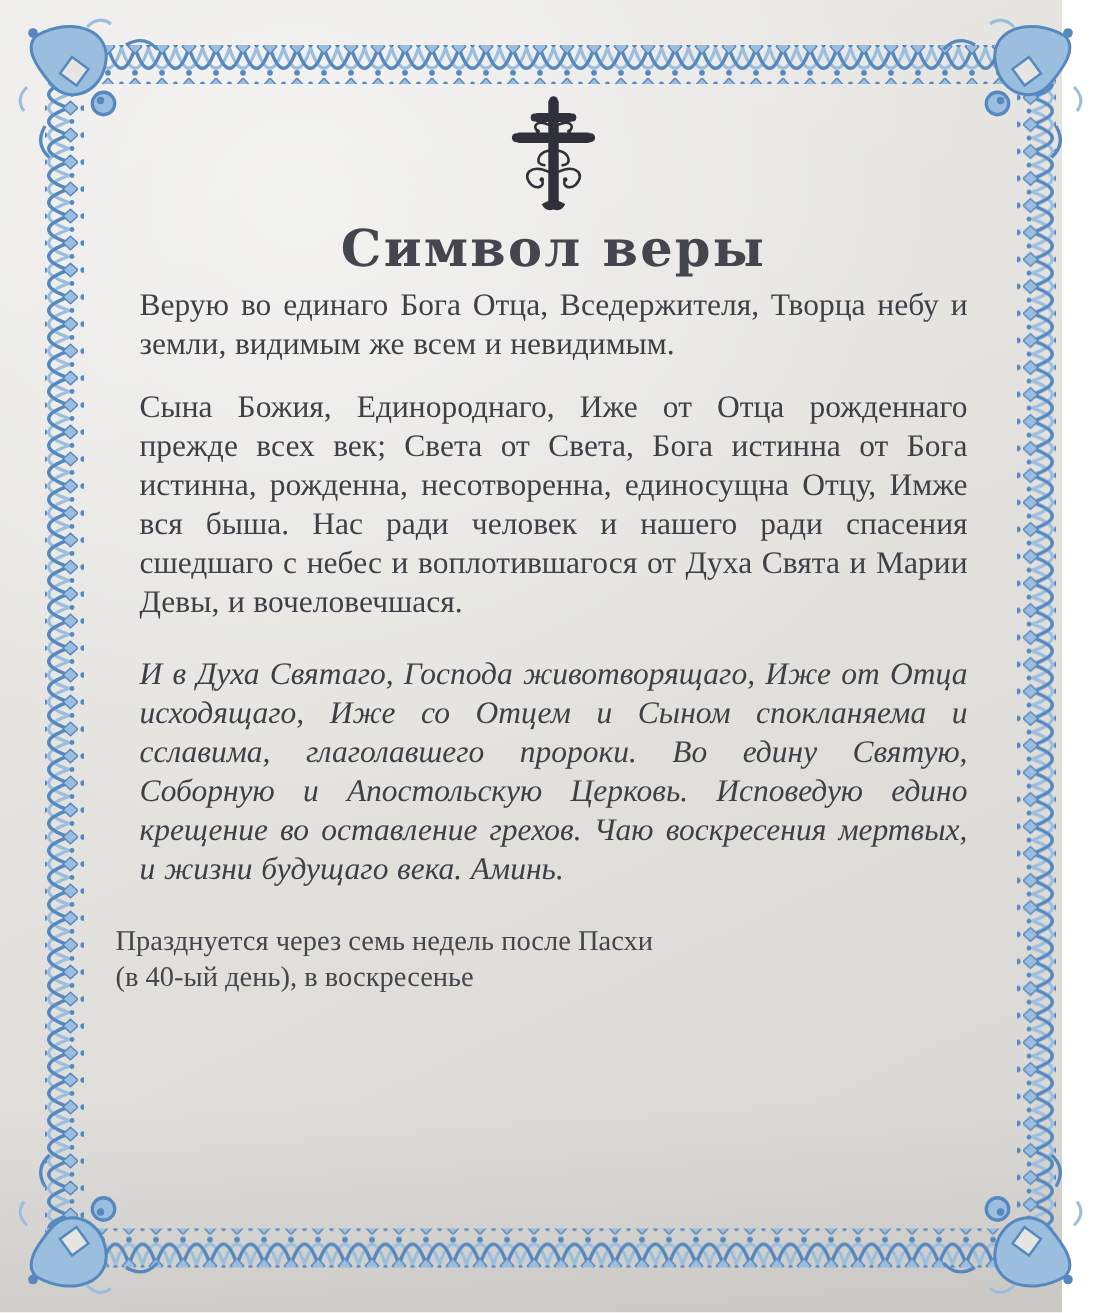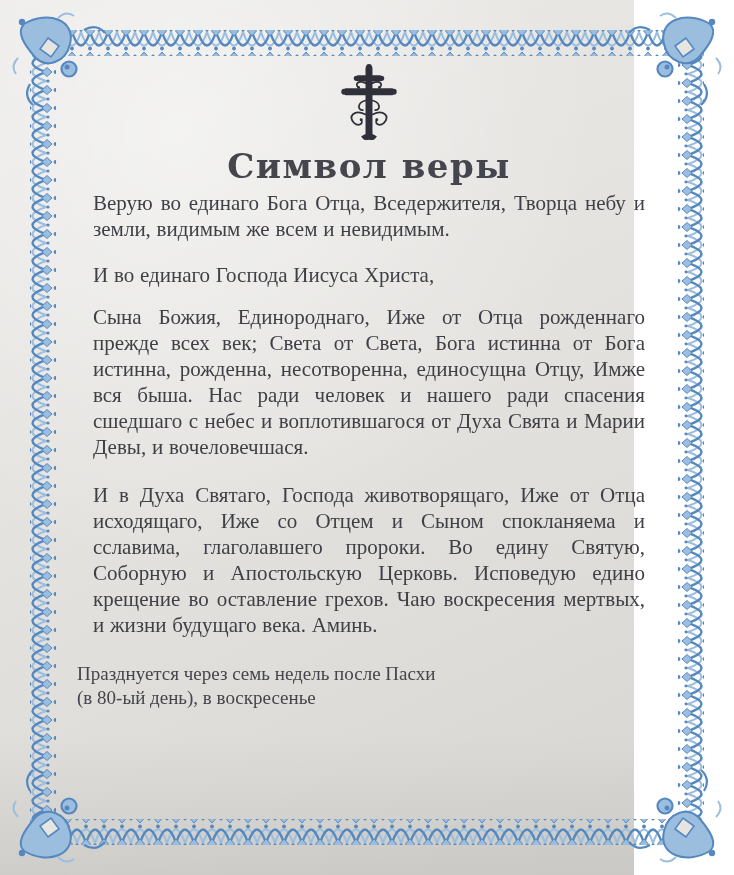--- a/index.html
+++ b/index.html
@@ -7,21 +7,21 @@
     padding: 0;
     width: 734px;
     height: 875px;
     overflow: hidden;
   }
   body {
     font-family: "Liberation Serif", serif;
   }
   .photo {
     position: relative;
-    width: 634px;
+    width: 708px;
     height: 875px;
     background:
       radial-gradient(120% 90% at 28% 15%, rgba(255,255,255,0.50), rgba(255,255,255,0) 55%),
       linear-gradient(to top, rgba(80,80,74,0.10), rgba(80,80,74,0) 16%),
       linear-gradient(155deg, #eae9e6 0%, #e3e2df 48%, #d7d6d2 100%);
   }
   .frame {
     position: absolute;
     left: 0; top: 0;
     width: 734px;
@@ -53,21 +53,21 @@
   .para {
     margin: 16px;
     font-size: 21px;
     line-height: 26px;
     text-align: justify;
     word-spacing: 0.5px;
     color: #3f3f46;
   }
   .para.intro { margin-top: 4px; }
   .para.line  { margin-top: 20px; text-align: left; }
-  .para.gap   { margin-top: 22px; }
+  .para.gap   { margin-top: 22px; font-style: italic; }
   .footnote {
     margin-top: 24px;
     text-align: left;
     font-size: 19px;
     line-height: 24px;
     color: #45454b;
   }
 </style>
 </head>
 <body>
@@ -148,23 +148,22 @@
         <circle cx="-12" cy="27" r="1.6"></circle>
         <circle cx="12" cy="27" r="1.6"></circle>
         <circle cx="-9" cy="64" r="1.7"></circle>
         <circle cx="9" cy="64" r="1.7"></circle>
       </g>
     </svg>
 
     <h1 class="title">Символ веры</h1>
 
     <p class="para intro">Верую во единаго Бога Отца, Вседержителя, Творца небу и земли, видимым же всем и невидимым.</p>
-    <p class="para line">И во единаго Господа Иисуса Христа,</p>
     <p class="para">Сына Божия, Единороднаго, Иже от Отца рожденнаго прежде всех век; Света от Света, Бога истинна от Бога истинна, рожденна, несотворенна, единосущна Отцу, Имже вся быша. Нас ради человек и нашего ради спасения сшедшаго с небес и воплотившагося от Духа Свята и Марии Девы, и вочеловечшася.</p>
     <p class="para gap">И в Духа Святаго, Господа животворящаго, Иже от Отца исходящаго, Иже со Отцем и Сыном спокланяема и сславима, глаголавшего пророки. Во едину Святую, Соборную и Апостольскую Церковь. Исповедую едино крещение во оставление грехов. Чаю воскресения мертвых, и жизни будущаго века. Аминь.</p>
 
     <div class="footnote">
       <div>Празднуется через семь недель после Пасхи</div>
-      <div>(в 80-ый день), в воскресенье</div>
+      <div>(в 40-ый день), в воскресенье</div>
     </div>
 
   </div>
 </div>
 
 </body></html>

